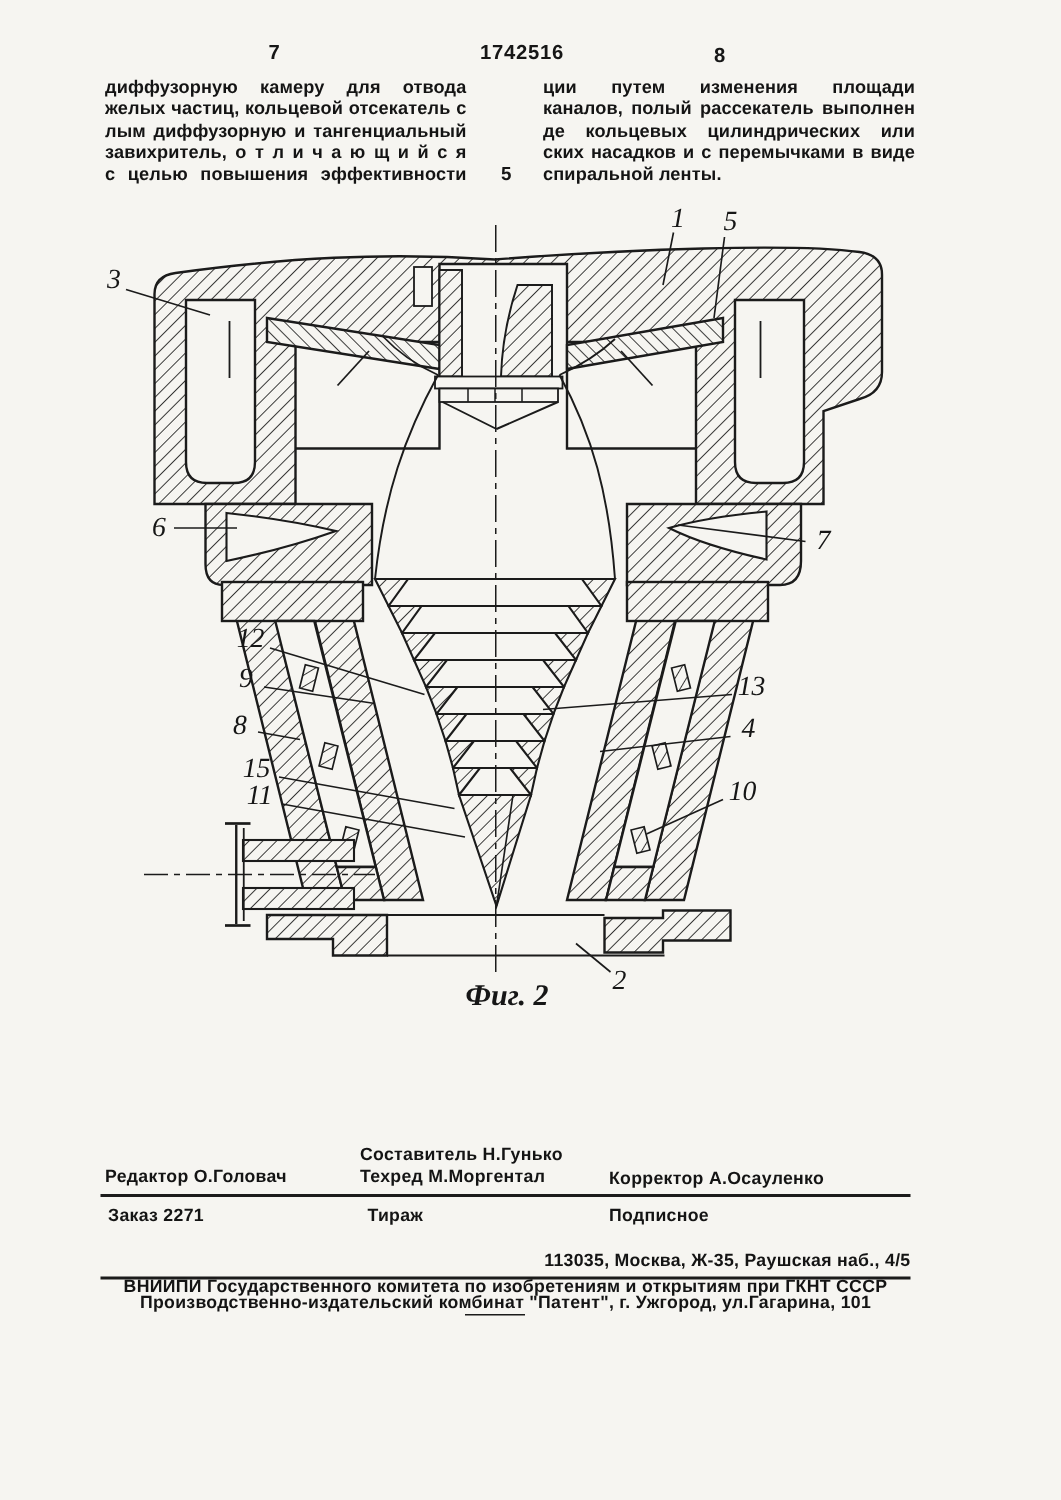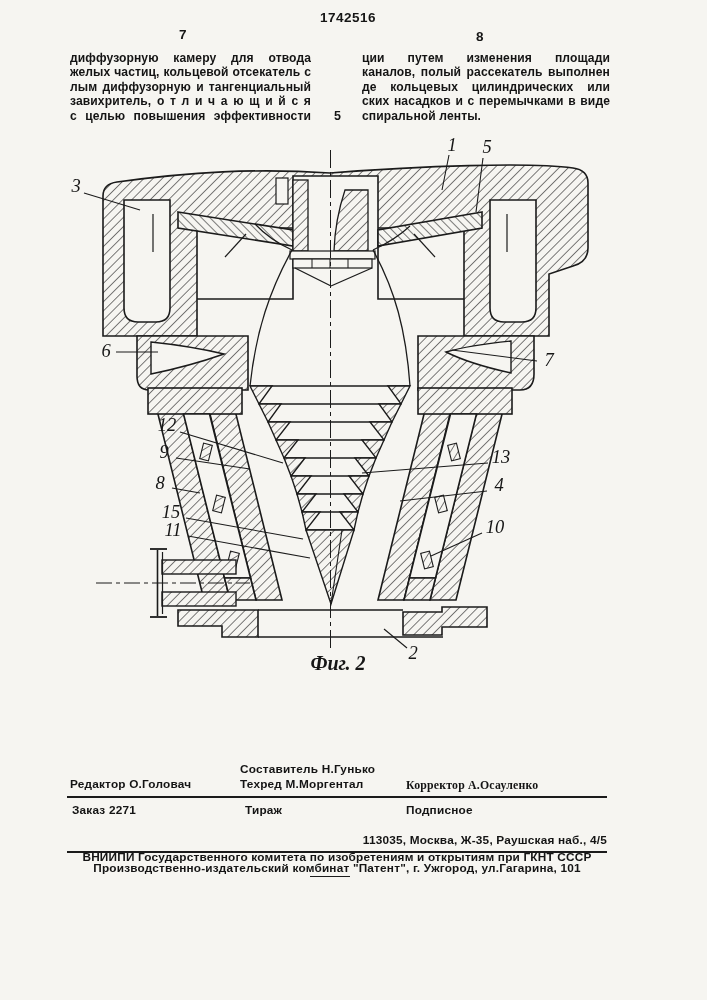--- a/index.html
+++ b/index.html
@@ -19,21 +19,21 @@
   .imp{position:absolute;font-size:11.8px;font-weight:700;letter-spacing:.2px;white-space:nowrap;color:#141414;}
   .rule{position:absolute;height:1.6px;background:#1b1b1b;}
   .center{text-align:center;white-space:nowrap;}
 </style>
 </head>
 <body>
 
 <div class="page">
 
   <div class="abs pgnum" style="left:166px;top:27px;width:34px;">7</div>
-  <div class="abs pgnum" style="left:306px;top:10px;width:84px;">1742516</div>
+  <div class="abs pgnum" style="left:306px;top:27px;width:84px;">1742516</div>
   <div class="abs pgnum" style="left:463px;top:29px;width:34px;">8</div>
 
   <div class="col" style="left:70px;top:51px;width:241px;">
     <div class="jl">диффузорную камеру для отвода потока тя-</div>
     <div class="jl">желых частиц, кольцевой отсекатель с по-</div>
     <div class="jl">лым диффузорную и тангенциальный</div>
     <div class="jl">завихритель, о т л и ч а ю щ и й с я тем, что,</div>
     <div class="jl">с целью повышения эффективности сепара-</div>
   </div>
   <div class="marker" style="left:334px;top:109px;">5</div>
@@ -197,21 +197,21 @@
       <text x="499" y="491">4</text>
       <text x="495" y="533">10</text>
       <text x="413" y="659">2</text>
     </g>
     <text x="338" y="670" fill="#161616" font-family="Liberation Serif, serif" font-style="italic" font-weight="700" font-size="20" text-anchor="middle">Фиг. 2</text>
   </svg>
 
   <div class="imp" style="left:240px;top:762px;">Составитель  Н.Гунько</div>
   <div class="imp" style="left:70px;top:777px;">Редактор  О.Головач</div>
   <div class="imp" style="left:240px;top:777px;">Техред М.Моргентал</div>
-  <div class="imp" style="left:406px;top:778px;font-family:Liberation Serif, serif;">Корректор  А.Осауленко</div>
+  <div class="imp" style="left:406px;top:778px;">Корректор  А.Осауленко</div>
 
   <div class="rule" style="left:67px;top:796px;width:540px;"></div>
 
   <div class="imp" style="left:72px;top:803px;">Заказ 2271</div>
   <div class="imp" style="left:245px;top:803px;">Тираж</div>
   <div class="imp" style="left:406px;top:803px;">Подписное</div>
   <div class="imp center" style="left:67px;top:818px;width:540px;margin-top:32px;">ВНИИПИ Государственного комитета по изобретениям и открытиям при ГКНТ СССР</div>
   <div class="imp center" style="left:67px;top:833px;width:540px;text-align:right;">113035, Москва, Ж-35, Раушская наб., 4/5</div>
 
   <div class="rule" style="left:67px;top:851px;width:540px;"></div>

